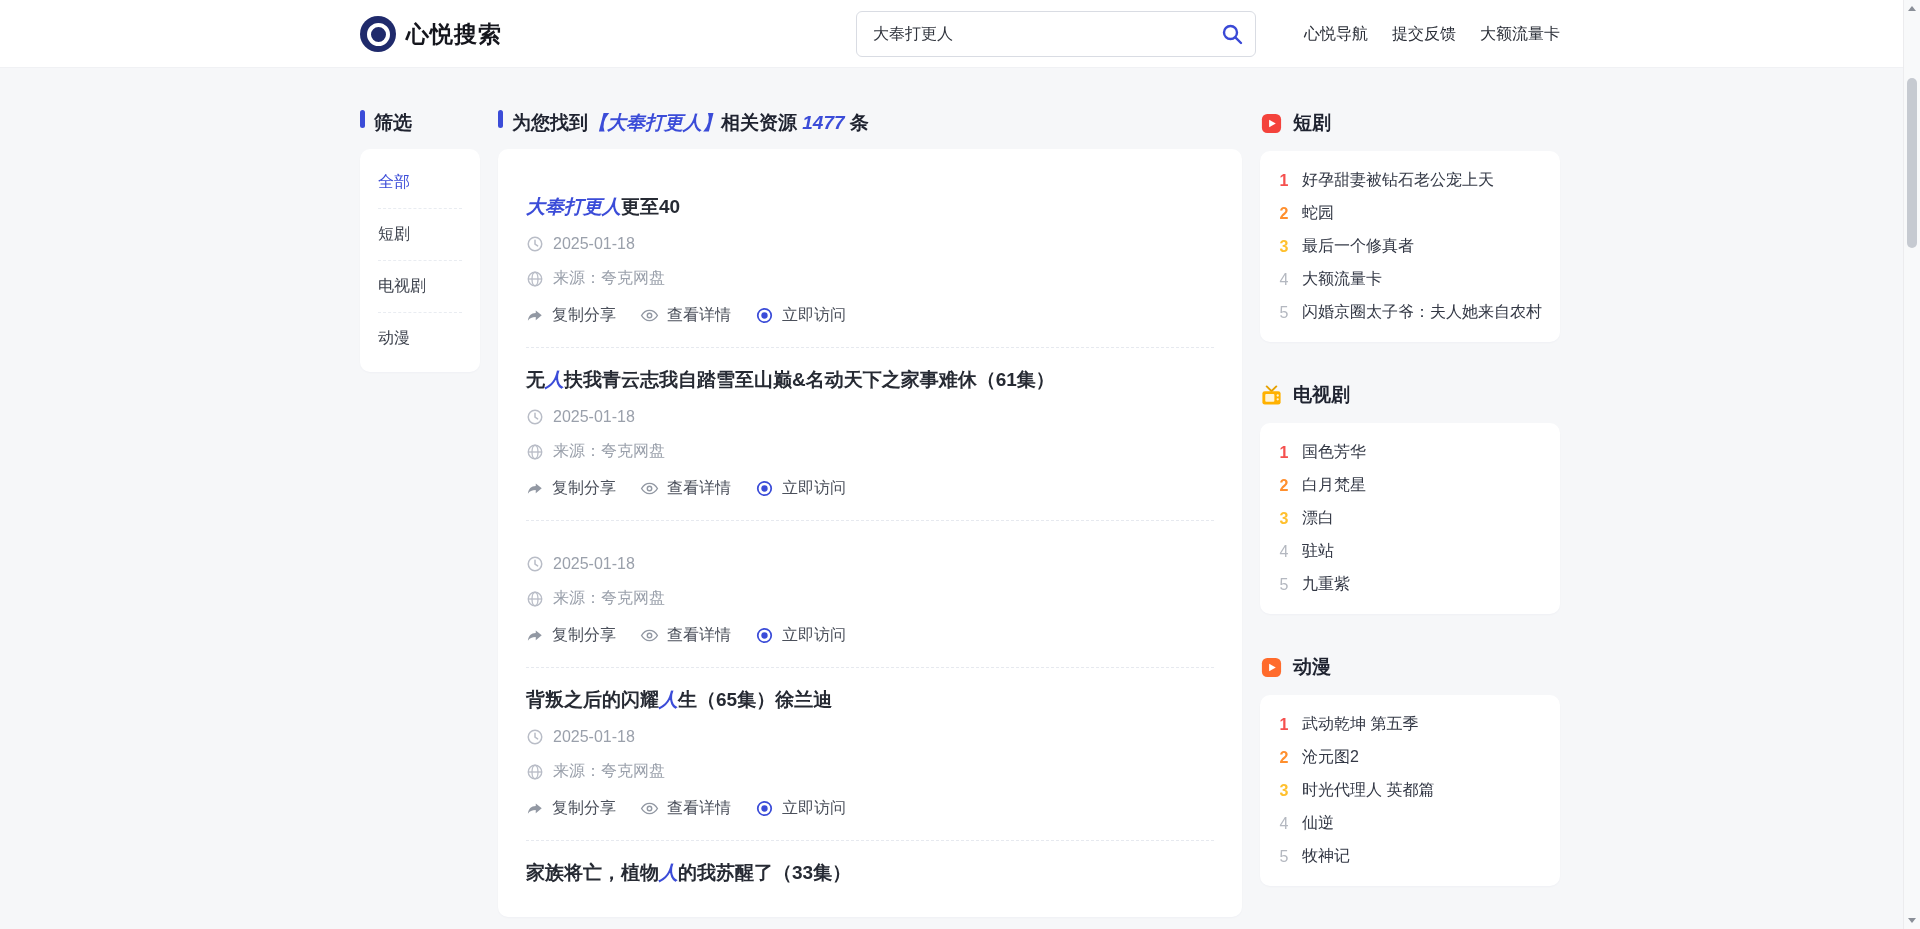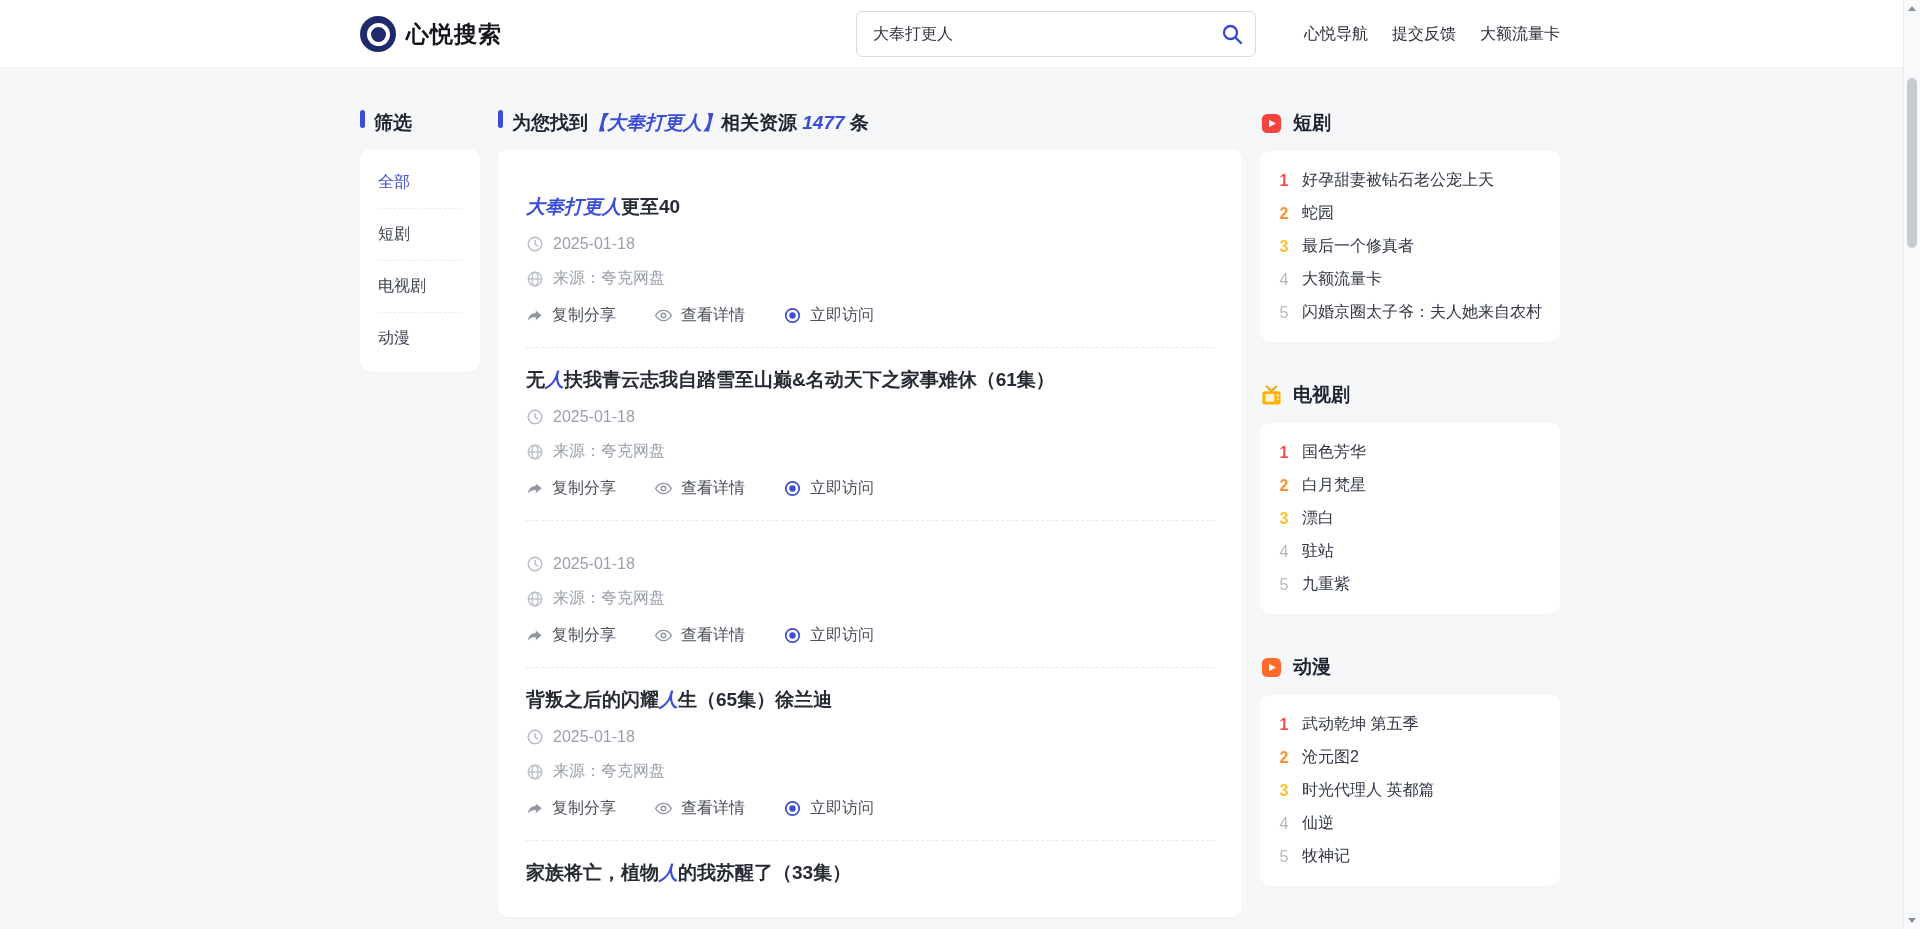--- a/index.html
+++ b/index.html
@@ -85,21 +85,21 @@
     padding-bottom: 8px; cursor: pointer;
   }
   .result { padding: 19px 0 21px; border-bottom: 1px dashed #e6e9ef; }
   .result:last-child { border-bottom: none; }
   .result-title { font-size: 19px; font-weight: 700; color: #262a33; cursor: pointer; }
   .meta {
     display: flex; align-items: center; gap: 9px;
     margin-top: 15px; font-size: 16px; color: #9aa0ab;
   }
   .meta svg { color: #b9bdc7; flex: none; }
-  .actions { display: flex; align-items: center; gap: 38px; margin-top: 16px; font-family: Liberation Mono, monospace; }
+  .actions { display: flex; align-items: center; gap: 24px; margin-top: 16px; font-family: Liberation Mono, monospace; }
   .action {
     display: inline-flex; align-items: center; gap: 8px;
     font-size: 16px; color: #4b505b; cursor: pointer;
   }
   .action svg { color: #9298a3; }
   .action.visit svg { color: #3b4cd8; }
 
   
   .rank-section { margin-bottom: 40px; }
   .rank-heading { display: flex; align-items: center; gap: 10px; height: 26px; margin-bottom: 15px; }

